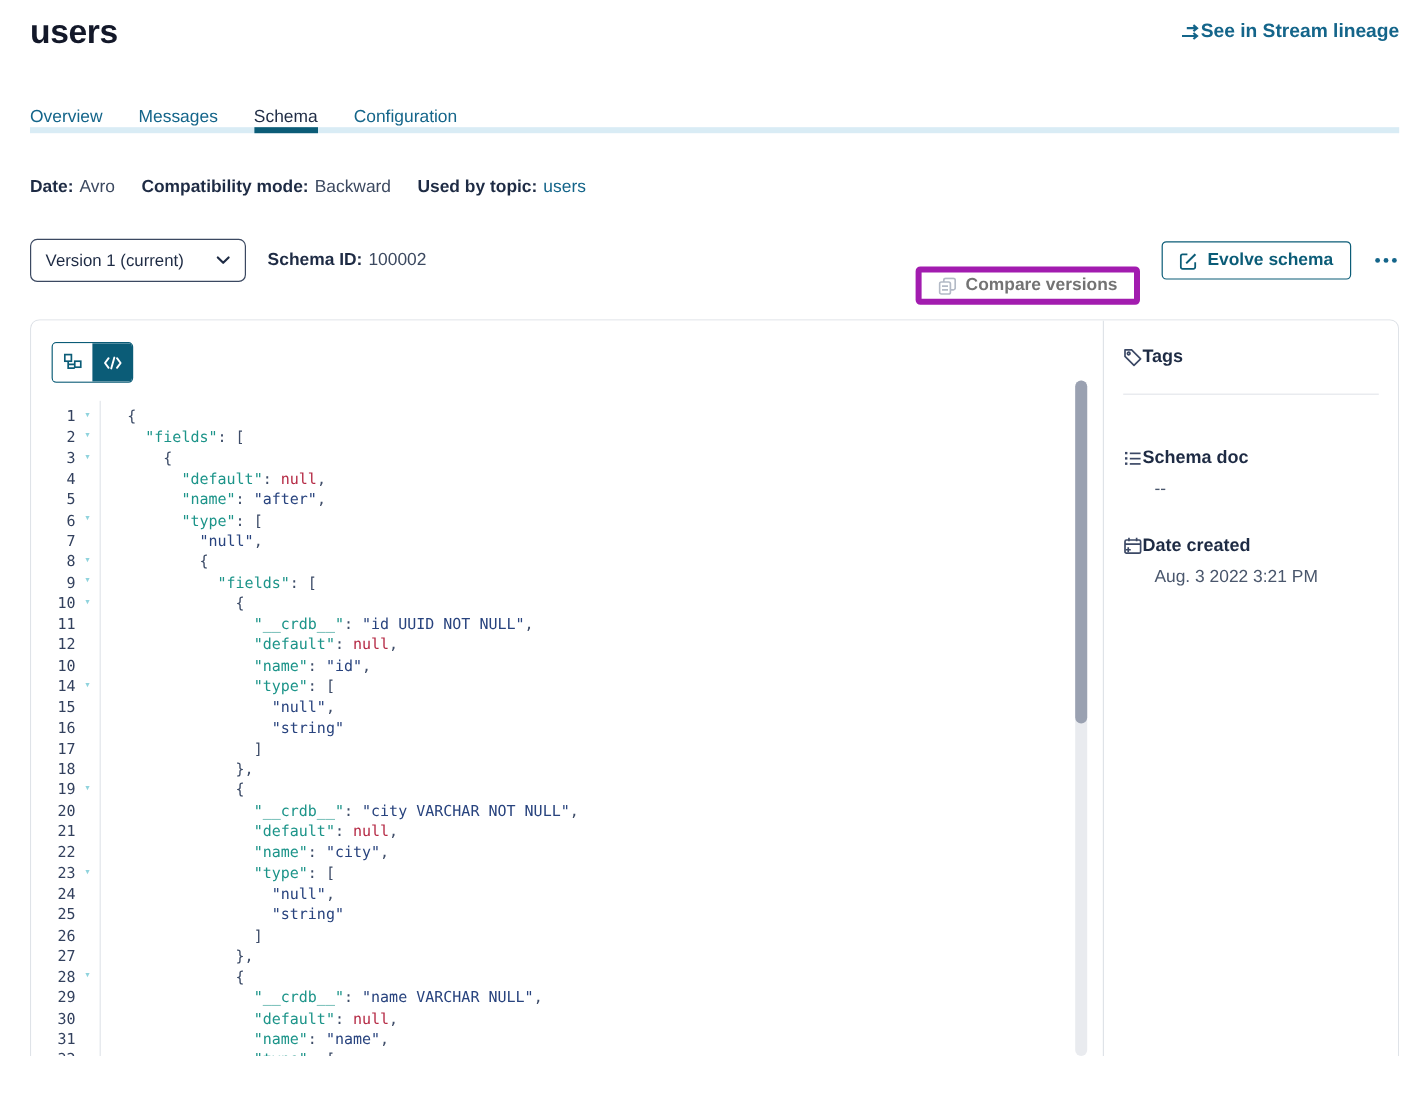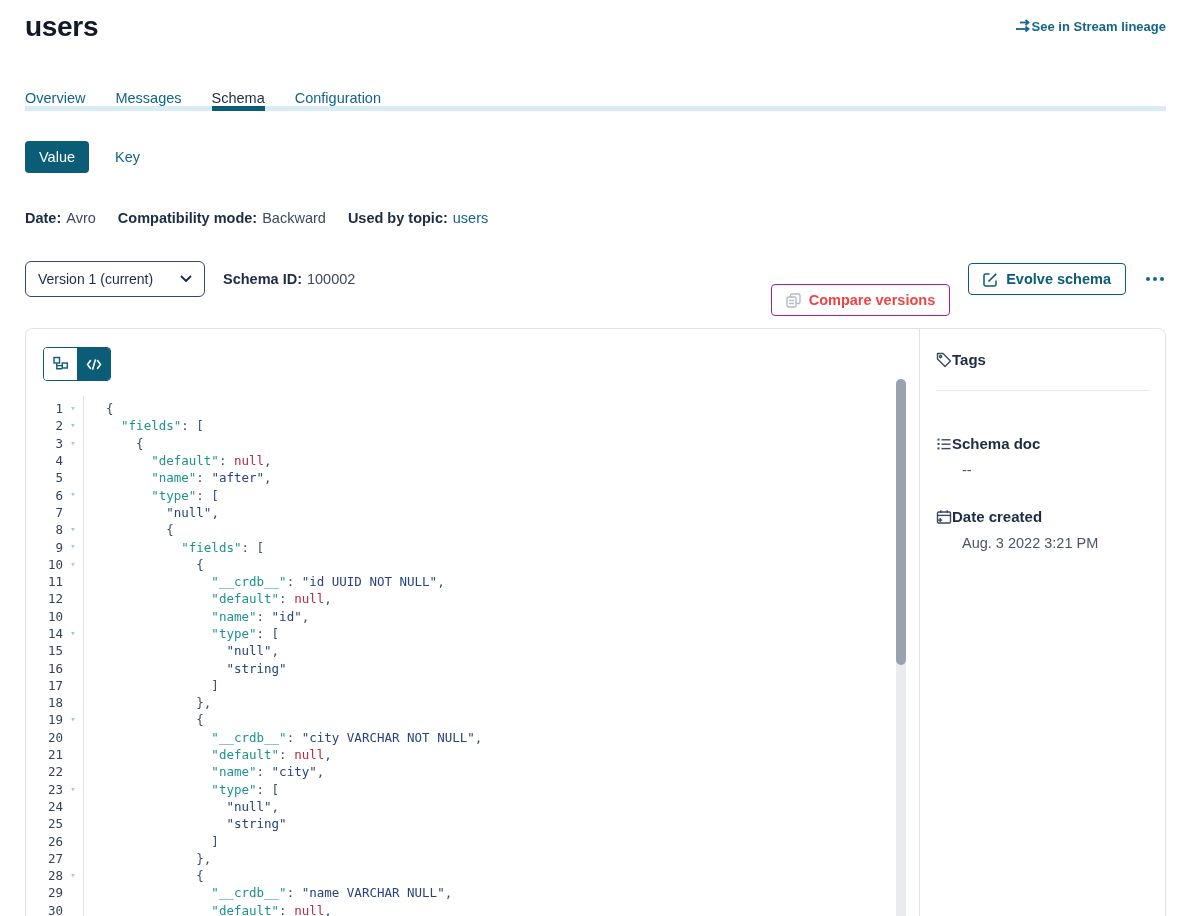--- a/index.html
+++ b/index.html
@@ -7,21 +7,21 @@
   body {
     width:1189px; height:916px; overflow:hidden; background:#ffffff;
     font-family:"Liberation Sans", sans-serif; color:#1e2b44;
   }
   .content { padding:0 23px 0 25px; }
 
   
   .hdr { display:flex; align-items:flex-start; margin-top:10px; }
   .title { font-size:28px; font-weight:800; color:#131829; letter-spacing:-0.3px; line-height:34px; margin:0; }
   .lineage { margin-left:auto; margin-top:8px; display:flex; align-items:center; gap:0;
-    color:#14658a; font-size:13px; font-weight:700; cursor:pointer; }
+    color:#14658a; font-size:16px; font-weight:700; cursor:pointer; }
 
   
   .tabs { display:flex; gap:30px; margin-top:46px; }
   .tab { font-size:14.5px; color:#14658a; position:relative; cursor:pointer; }
   .tab.active { color:#1e2b44; }
   .tab.active::after { content:""; position:absolute; left:0; right:0; bottom:-5px; height:5px; background:#0b5c77; z-index:1; }
   .tabbar { height:5px; background:#d9ecf5; }
 
   
   .vk { display:flex; align-items:center; margin-top:30px; }
@@ -38,21 +38,21 @@
   
   .controls { display:flex; align-items:center; margin-top:16px; }
   .select { width:180px; height:36px; border:1px solid #3b4861; border-radius:6px; padding:0 12px;
     display:flex; align-items:center; justify-content:space-between; font-size:14px; color:#1e2b44; cursor:pointer; background:#fff; }
   .sid { margin-left:18px; font-size:14.5px; }
   .sid b { font-weight:700; }
   .sid .val { color:#3c4960; margin-left:5px; }
   .right-actions { margin-left:auto; display:flex; align-items:center; gap:18px; }
   .btn { height:32px; display:flex; align-items:center; gap:8px; padding:0 14px; border-radius:4px;
     font-size:14.5px; font-weight:700; font-family:inherit; background:#fff; cursor:pointer; }
-  .btn.disabled { border:1px solid #a21caf; color:#ef4444; cursor:default;margin-top:42px; }
+  .btn.disabled { border:5px solid #a21caf; color:#737373; cursor:default;margin-top:42px; }
   .btn.primary-outline { border:1px solid #0b5c77; color:#0b5c77; }
   .more { display:flex; gap:3px; align-items:center; height:32px; padding:0 2px; cursor:pointer; }
   .more i { width:4px; height:4px; border-radius:50%; background:#14658a; }
 
   
   .panel { margin-top:12px; display:flex; height:614px; border:1px solid #dfe3e8; border-bottom:none;
     border-radius:8px 8px 0 0; overflow:hidden; }
   .code-pane { width:894px; flex:none; border-right:1px solid #dfe3e8; position:relative; background:#fff; }
   .view-toggle { display:inline-flex; border:1px solid #0b5c77; border-radius:4px; overflow:hidden; margin:18px 0 0 17px; }
   .seg { width:33px; height:32px; display:flex; align-items:center; justify-content:center; cursor:pointer; }
@@ -105,24 +105,20 @@
   </div>
 
   <div class="tabs">
     <div class="tab">Overview</div>
     <div class="tab">Messages</div>
     <div class="tab active">Schema</div>
     <div class="tab">Configuration</div>
   </div>
   <div class="tabbar"></div>
 
-  <div class="vk">
-    <button class="btn-value">Value</button>
-    <span class="key-link">Key</span>
-  </div>
 
   <div class="meta">
     <span><b>Date:</b><span class="val">Avro</span></span>
     <span><b>Compatibility mode:</b><span class="val">Backward</span></span>
     <span><b>Used by topic:</b><span class="link">users</span></span>
   </div>
 
   <div class="controls">
     <div class="select">
       <span>Version 1 (current)</span>

